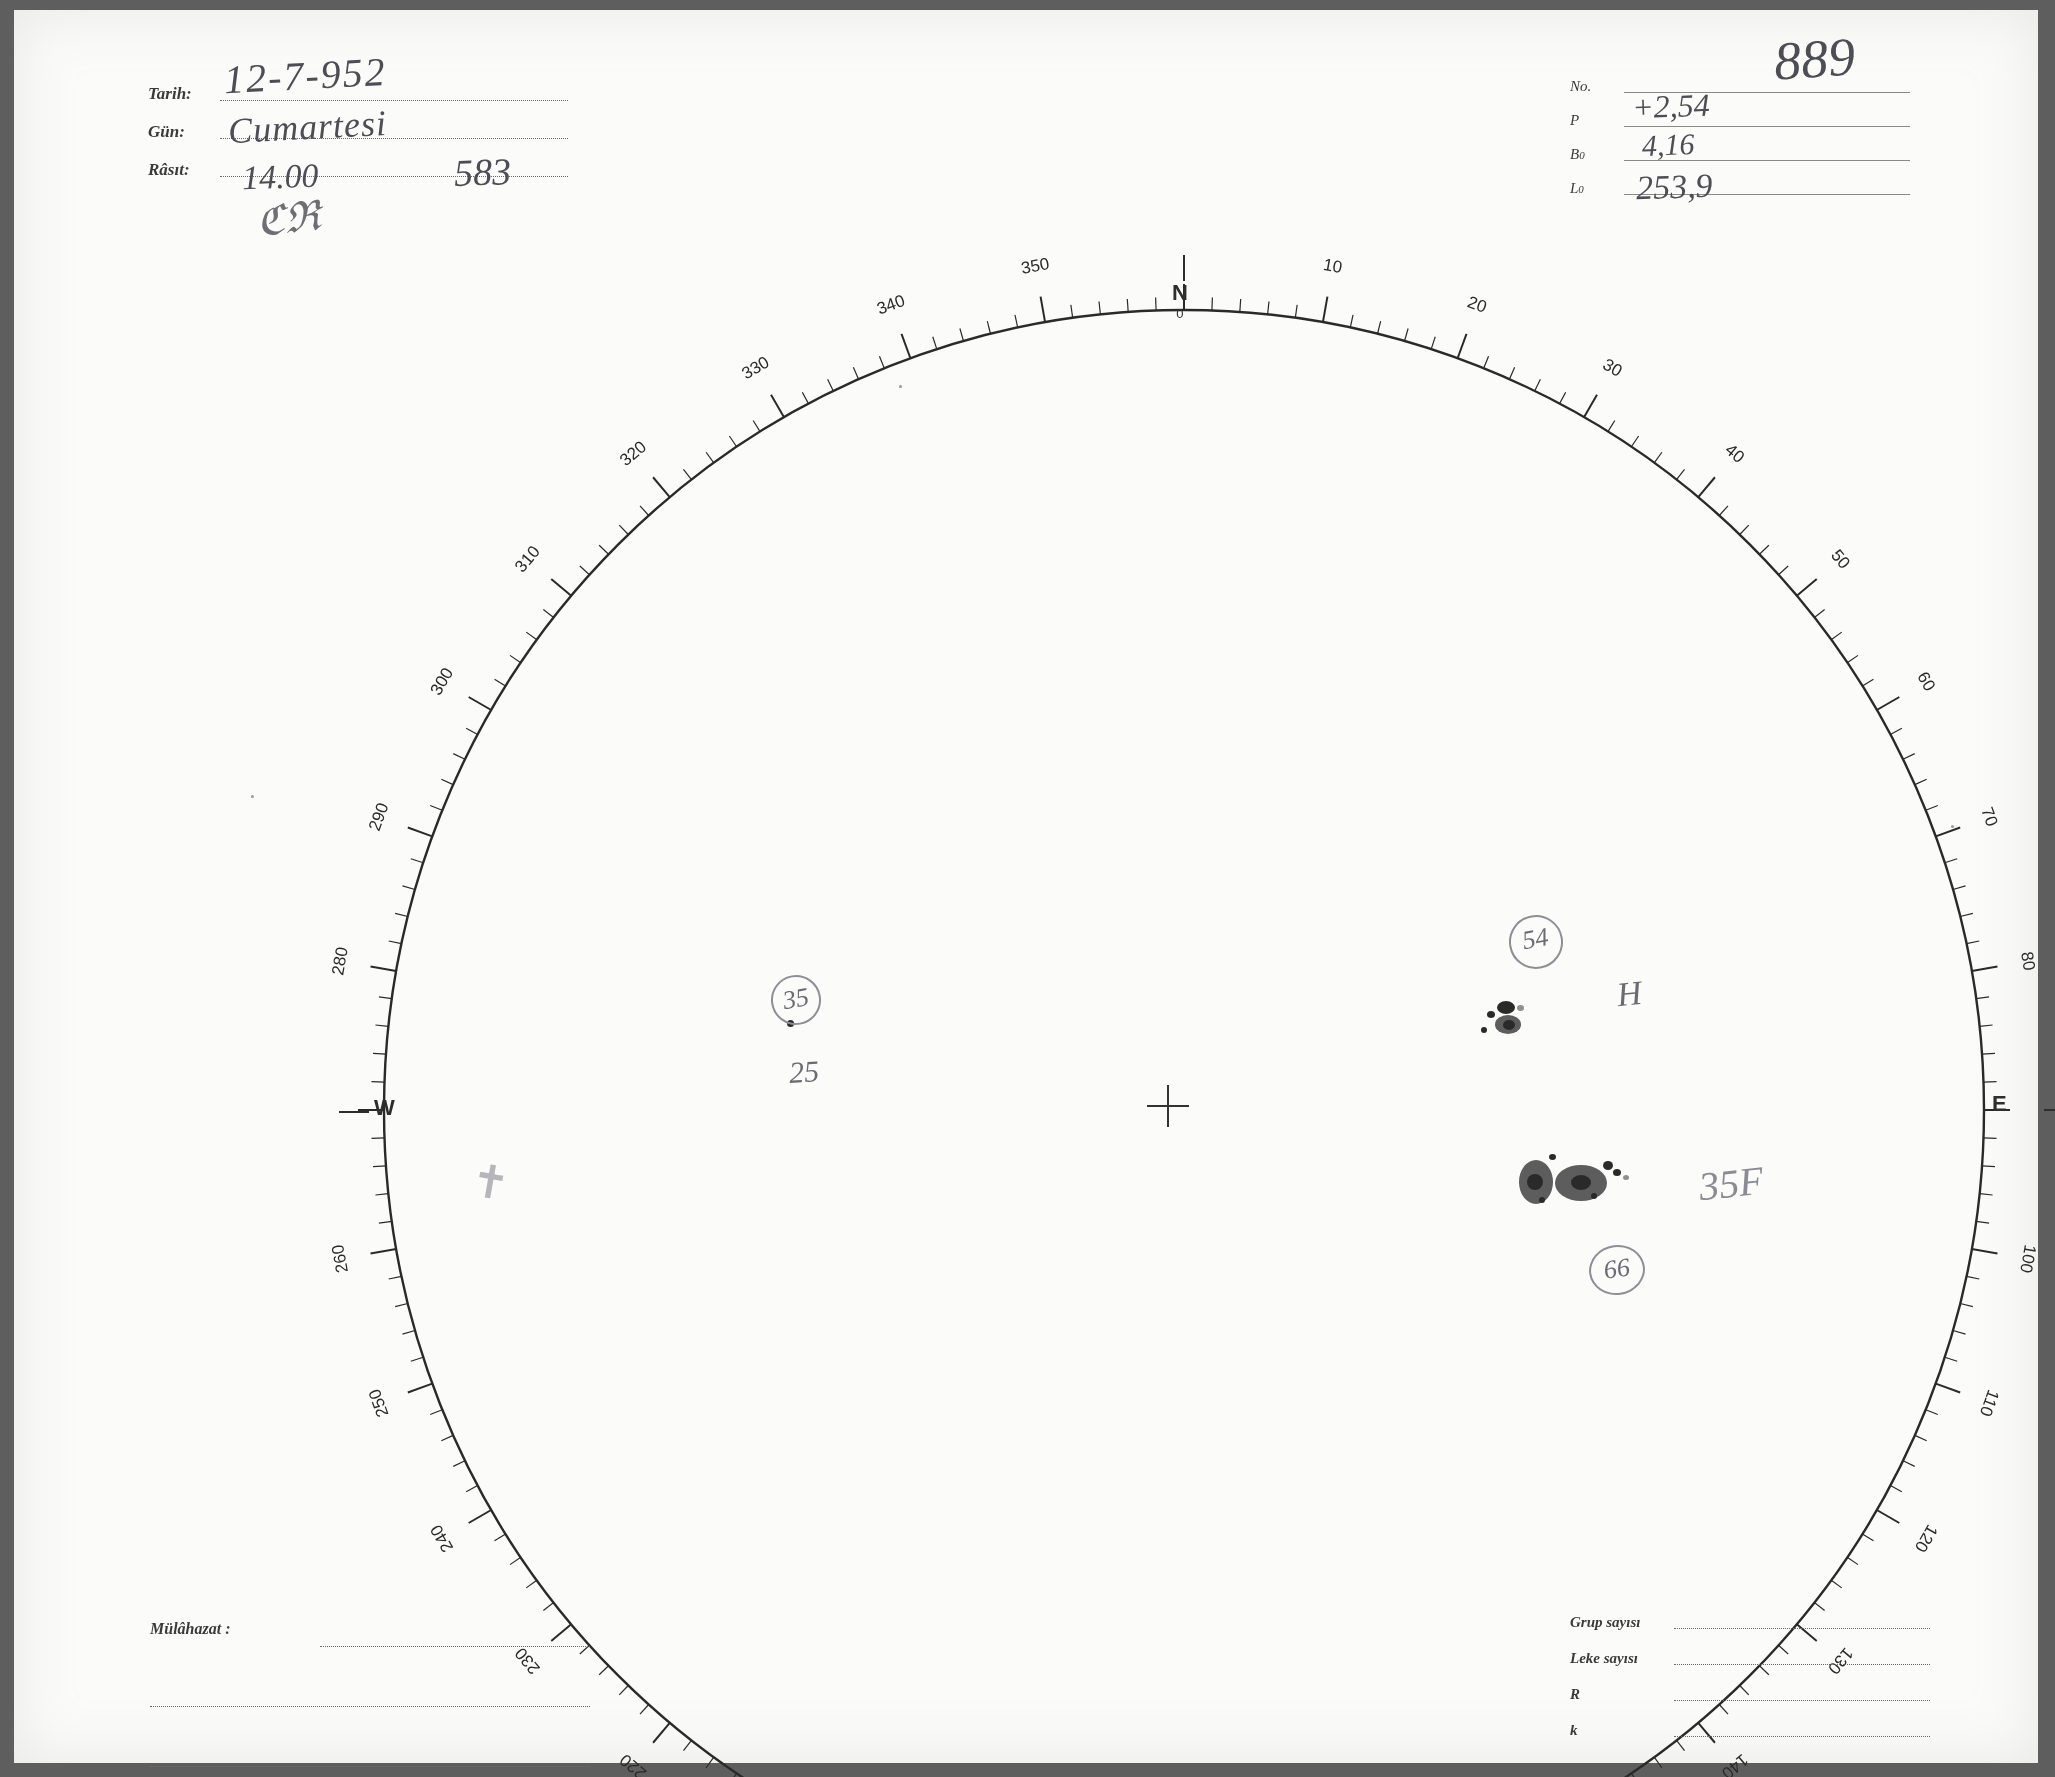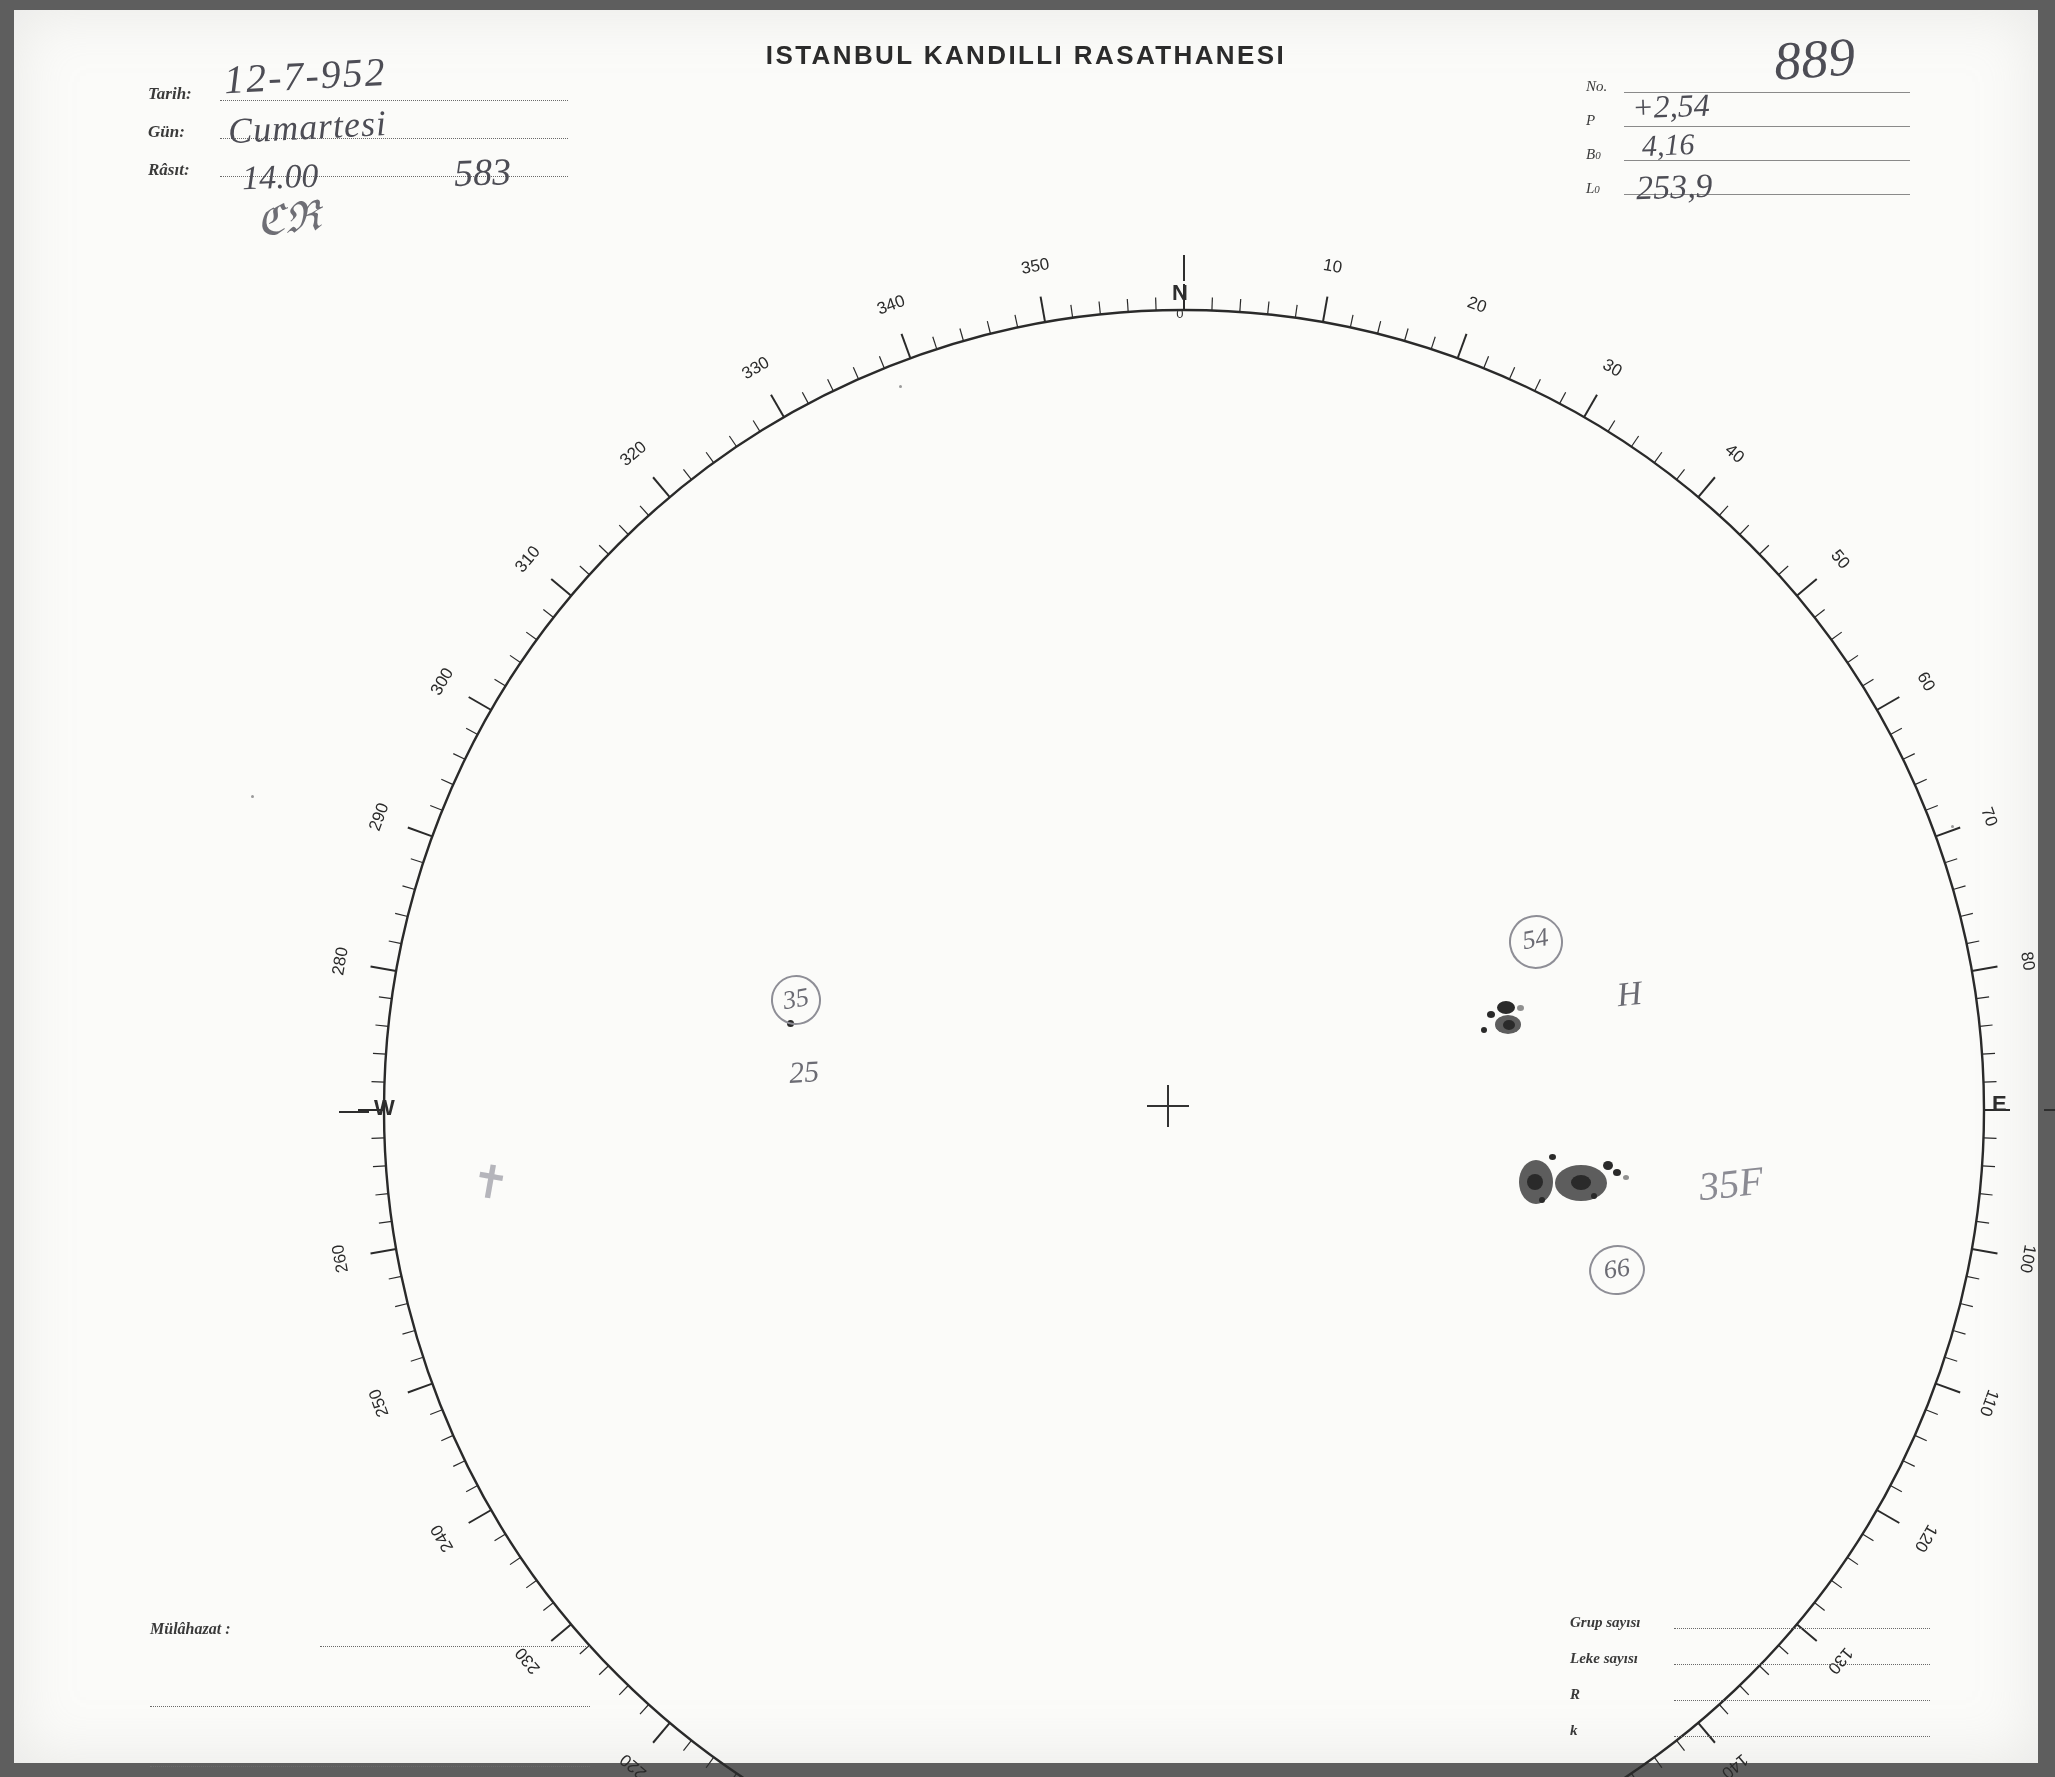--- a/index.html
+++ b/index.html
@@ -118,21 +118,21 @@
     left: 1556px;
     top: 62px;
     width: 340px;
   }
   .rrow {
     position: relative;
     height: 34px;
   }
   .rlabel {
     position: absolute;
-    left: 16px; top: 6px;
+    left: 0; top: 6px;
     font-family: "Liberation Serif", serif;
     font-style: italic;
     font-size: 15px;
     color: #3a3a3a;
   }
   .rsub { font-size: 11px; }
   .rline {
     position: absolute;
     left: 54px; right: 0; top: 20px;
     border-bottom: 1px solid #8a8a8a;
@@ -278,21 +278,20 @@
   }
 </style>
 </head>
 <body>
 
 <div id="page">
   <div id="scan-border"></div>
 
   <div id="sheet">
 
-    <div id="obs-title">ISTANBUL KANDILLI RASATHANESI</div>
 
     <div id="form-left">
       <div class="frow">
         <span class="flabel">Tarih:</span>
         <span class="fdots"></span>
       </div>
       <div class="frow">
         <span class="flabel">Gün:</span>
         <span class="fdots"></span>
       </div>

